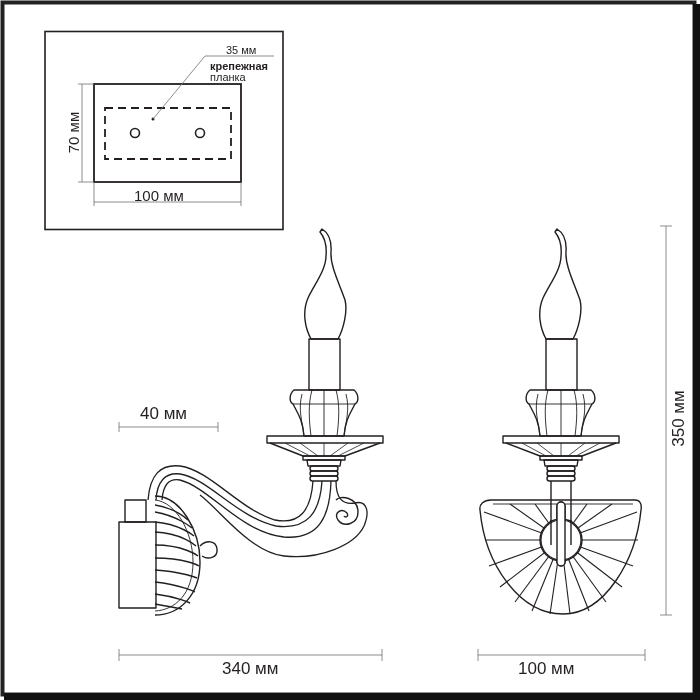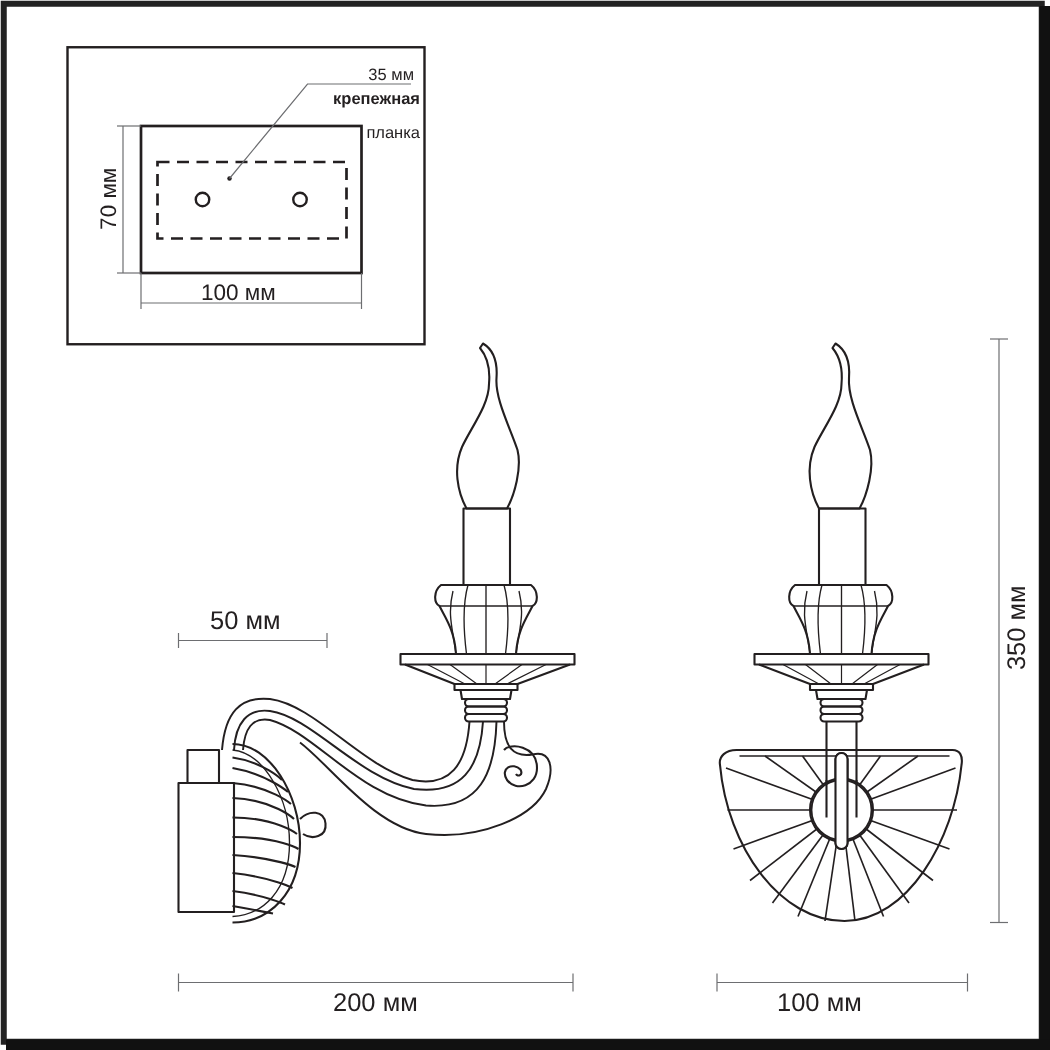--- a/index.html
+++ b/index.html
@@ -1,20 +1,20 @@
 <!DOCTYPE html>
 <html><head>
 <meta charset="utf-8">
 <style>
   html, body { margin: 0; padding: 0; background: #ffffff; }
   body { width: 700px; height: 700px; position: relative; overflow: hidden; font-family: "Liberation Sans", "DejaVu Sans", sans-serif; }
   .frame { position: absolute; left: 0; top: 0; width: 700px; height: 700px; }
   .lbl { position: absolute; color: #231f20; white-space: nowrap; line-height: 1; }
   .lbl-dim { font-size: 17px; }
-  .lbl-small { font-size: 11px; text-align: right; }
+  .lbl-small { font-size: 11px; text-align: left; }
   .lbl-vert { transform-origin: center center; transform: rotate(-90deg); }
 </style>
 </head>
 <body>
 
 <svg class="frame" width="700" height="700" viewBox="0 0 700 700" xmlns="http://www.w3.org/2000/svg">
 
   <g>
     <rect x="0" y="0" width="700" height="700" fill="#ffffff"></rect>
     <rect x="2.5" y="2.5" width="692" height="692" fill="none" stroke="#222" stroke-width="4"></rect>
@@ -138,20 +138,20 @@
     <line x1="645" y1="649" x2="645" y2="661" stroke="#6d6e71" stroke-width="0.8"></line>
 
     <line x1="666" y1="226" x2="666" y2="615" stroke="#6d6e71" stroke-width="0.8"></line>
     <line x1="660" y1="226" x2="672" y2="226" stroke="#6d6e71" stroke-width="0.8"></line>
     <line x1="660" y1="615" x2="672" y2="615" stroke="#6d6e71" stroke-width="0.8"></line>
   </g>
 </svg>
 
 <div class="lbl lbl-small" style="left:226px; top:45px; width:50px;">35 мм</div>
 <div class="lbl lbl-small" style="left:210px; top:61px; width:70px;font-weight:bold;">крепежная</div>
-<div class="lbl lbl-small" style="left:210px; top:84px; width:70px;">планка</div>
+<div class="lbl lbl-small" style="left:210px; top:72px; width:70px;">планка</div>
 <div class="lbl lbl-vert" style="left:43px; top:125px; width:60px; font-size:15px; text-align:center;">70 мм</div>
 <div class="lbl" style="left:134px; top:188px; font-size:15px;">100 мм</div>
 
-<div class="lbl lbl-dim" style="left:140px; top:405px;">50 мм</div>
-<div class="lbl lbl-dim" style="left:222px; top:660px;">200 мм</div>
+<div class="lbl lbl-dim" style="left:140px; top:405px;">40 мм</div>
+<div class="lbl lbl-dim" style="left:222px; top:660px;">340 мм</div>
 <div class="lbl lbl-dim" style="left:518px; top:660px;">100 мм</div>
 <div class="lbl lbl-dim lbl-vert" style="left:643px; top:410px; width:70px; text-align:center;">350 мм</div>
 
 </body></html>

